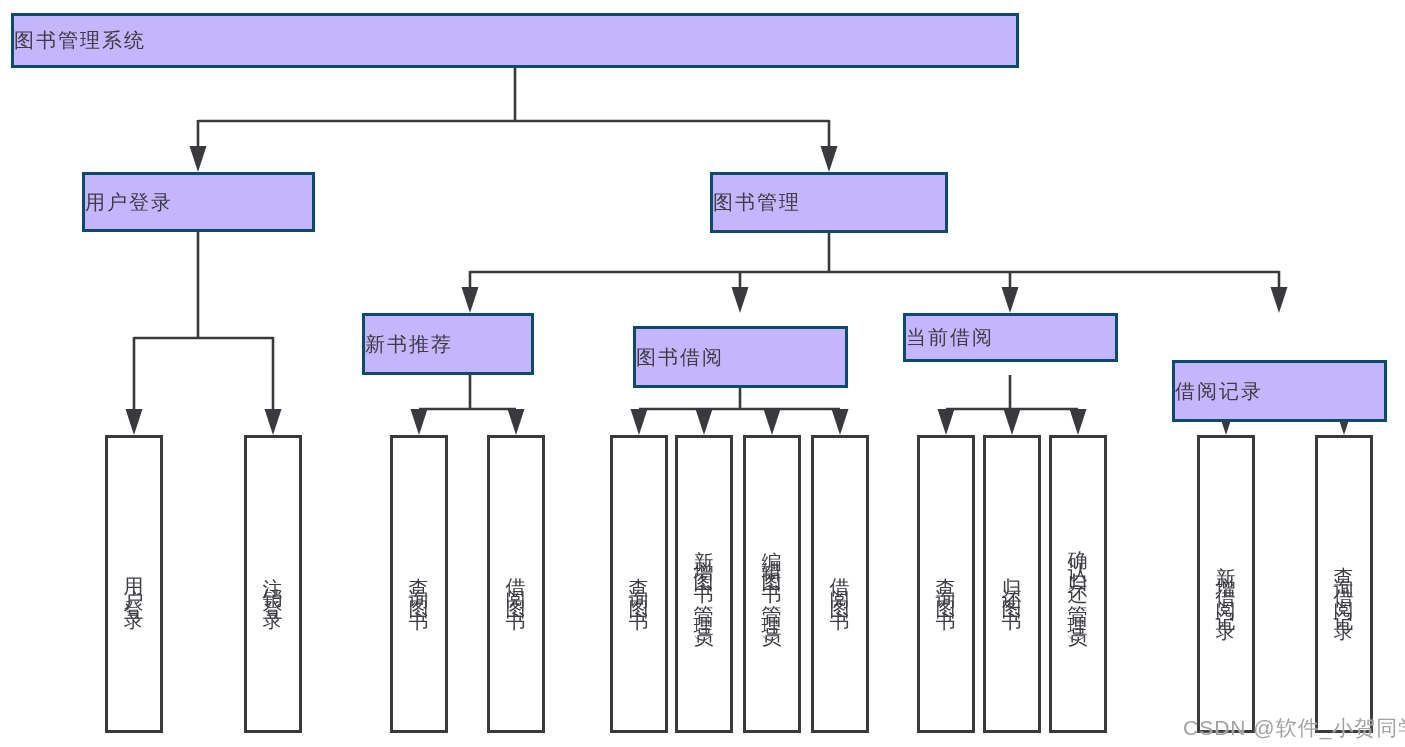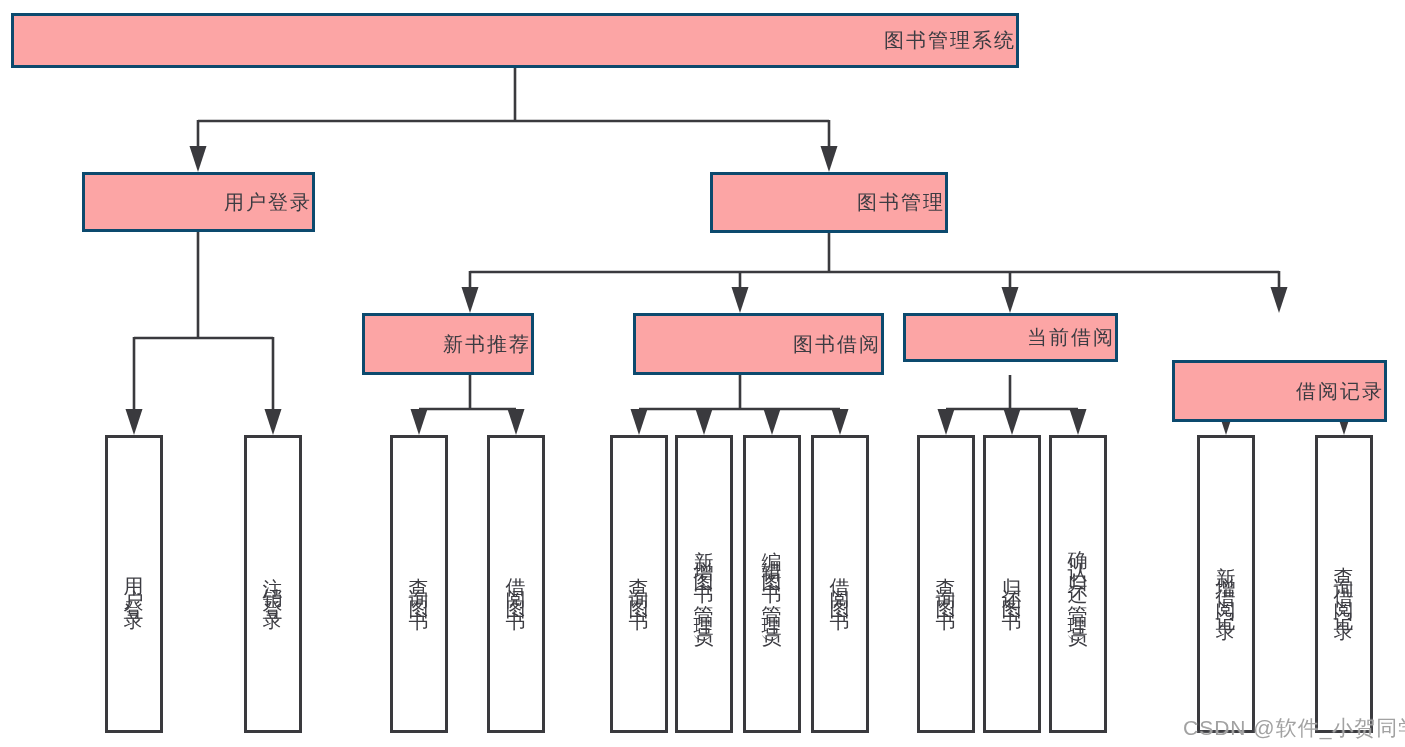--- a/index.html
+++ b/index.html
@@ -13,25 +13,25 @@
   }
   .connectors {
     position: absolute;
     left: 0; top: 0;
     width: 1405px; height: 747px;
     pointer-events: none;
   }
   .node {
     position: absolute;
     box-sizing: border-box;
-    background: #fca5a5;
+    background: #c4b5fd;
     border: 3px solid #0c4a6e;
     display: flex;
     align-items: center;
-    justify-content: flex-end;
+    justify-content: flex-start;
     color: #3c3c42;
     font-size: 20px;
     letter-spacing: 2px;
     z-index: 2;
   }
   .node.root { border-width: 3px; }
   .leaf {
     position: absolute;
     box-sizing: border-box;
     background: #ffffff;
@@ -139,21 +139,21 @@
   <div class="node" style="left:82px; top:172px; width:233px; height:60px;">
     <span>用户登录</span>
   </div>
   <div class="node" style="left:710px; top:172px; width:238px; height:61px;">
     <span>图书管理</span>
   </div>
 
   <div class="node" style="left:362px; top:313px; width:172px; height:62px;">
     <span>新书推荐</span>
   </div>
-  <div class="node" style="left:633px; top:313px; width:251px; height:62px;padding-left:45px;">
+  <div class="node" style="left:633px; top:326px; width:215px; height:62px;">
     <span>图书借阅</span>
   </div>
   <div class="node" style="left:903px; top:313px; width:215px; height:49px;">
     <span>当前借阅</span>
   </div>
   <div class="node" style="left:1172px; top:313px; width:215px; height:62px;margin-top:47px;">
     <span>借阅记录</span>
   </div>
 
   <div class="leaf" style="left:105px;">

